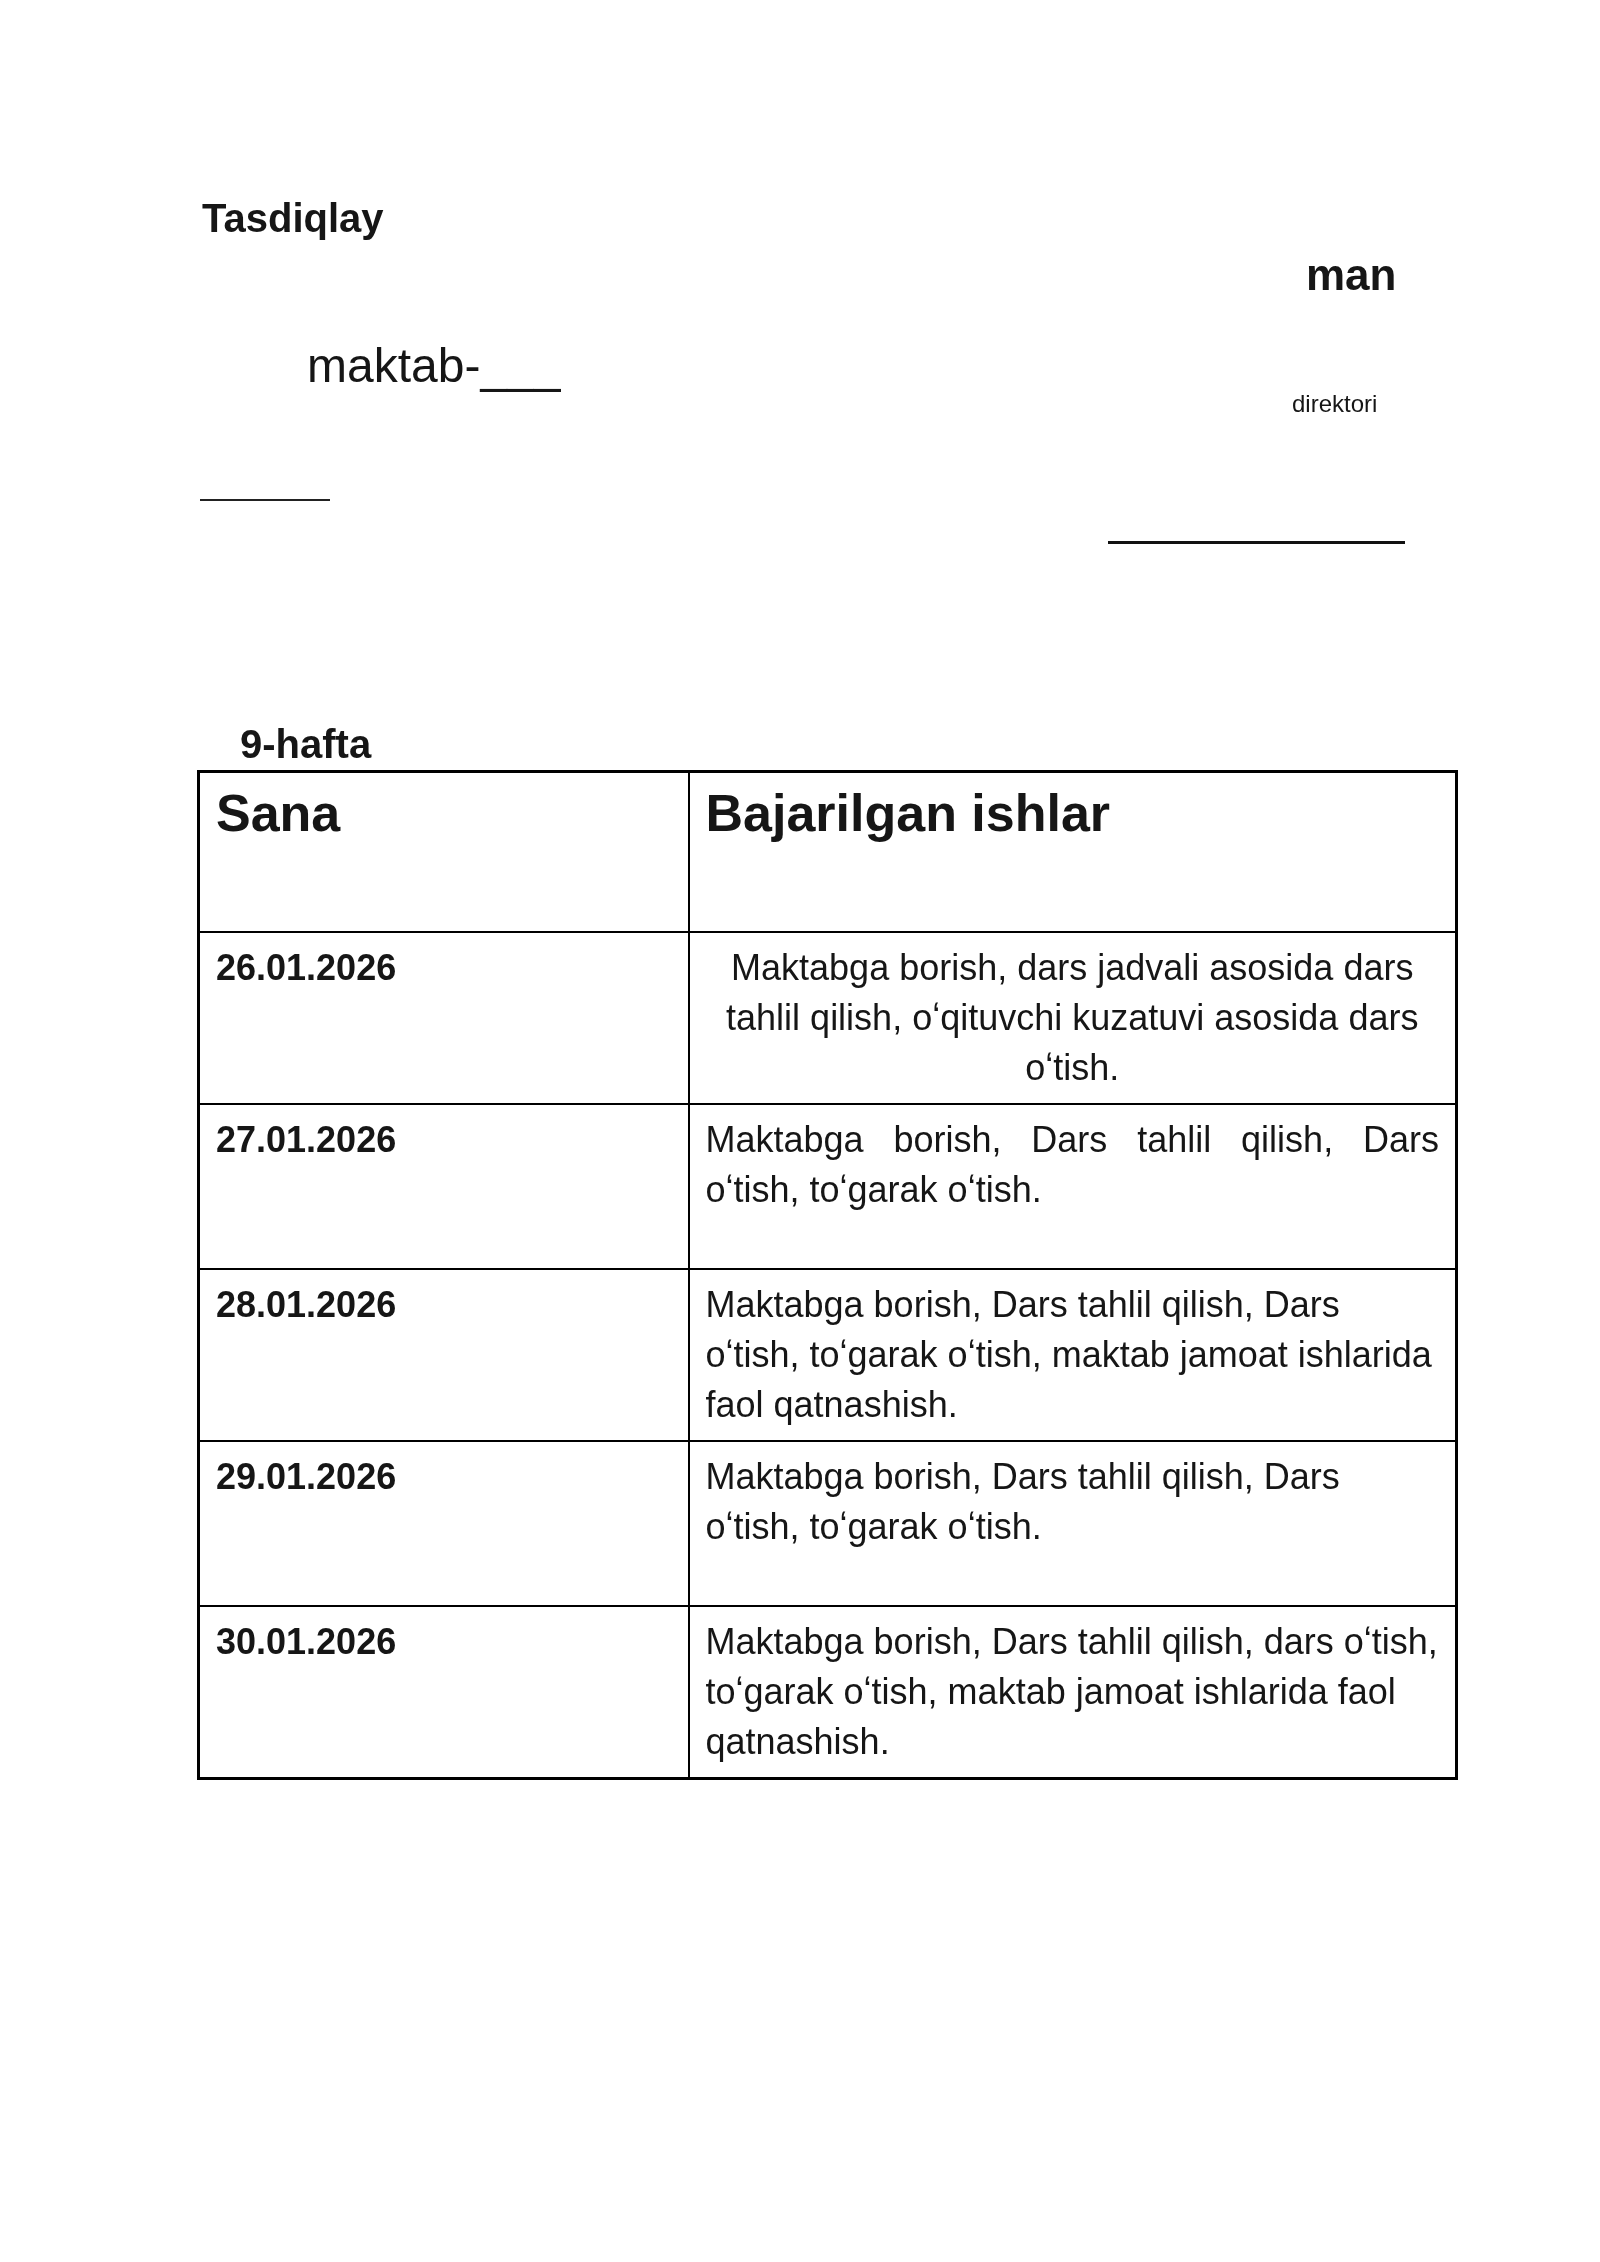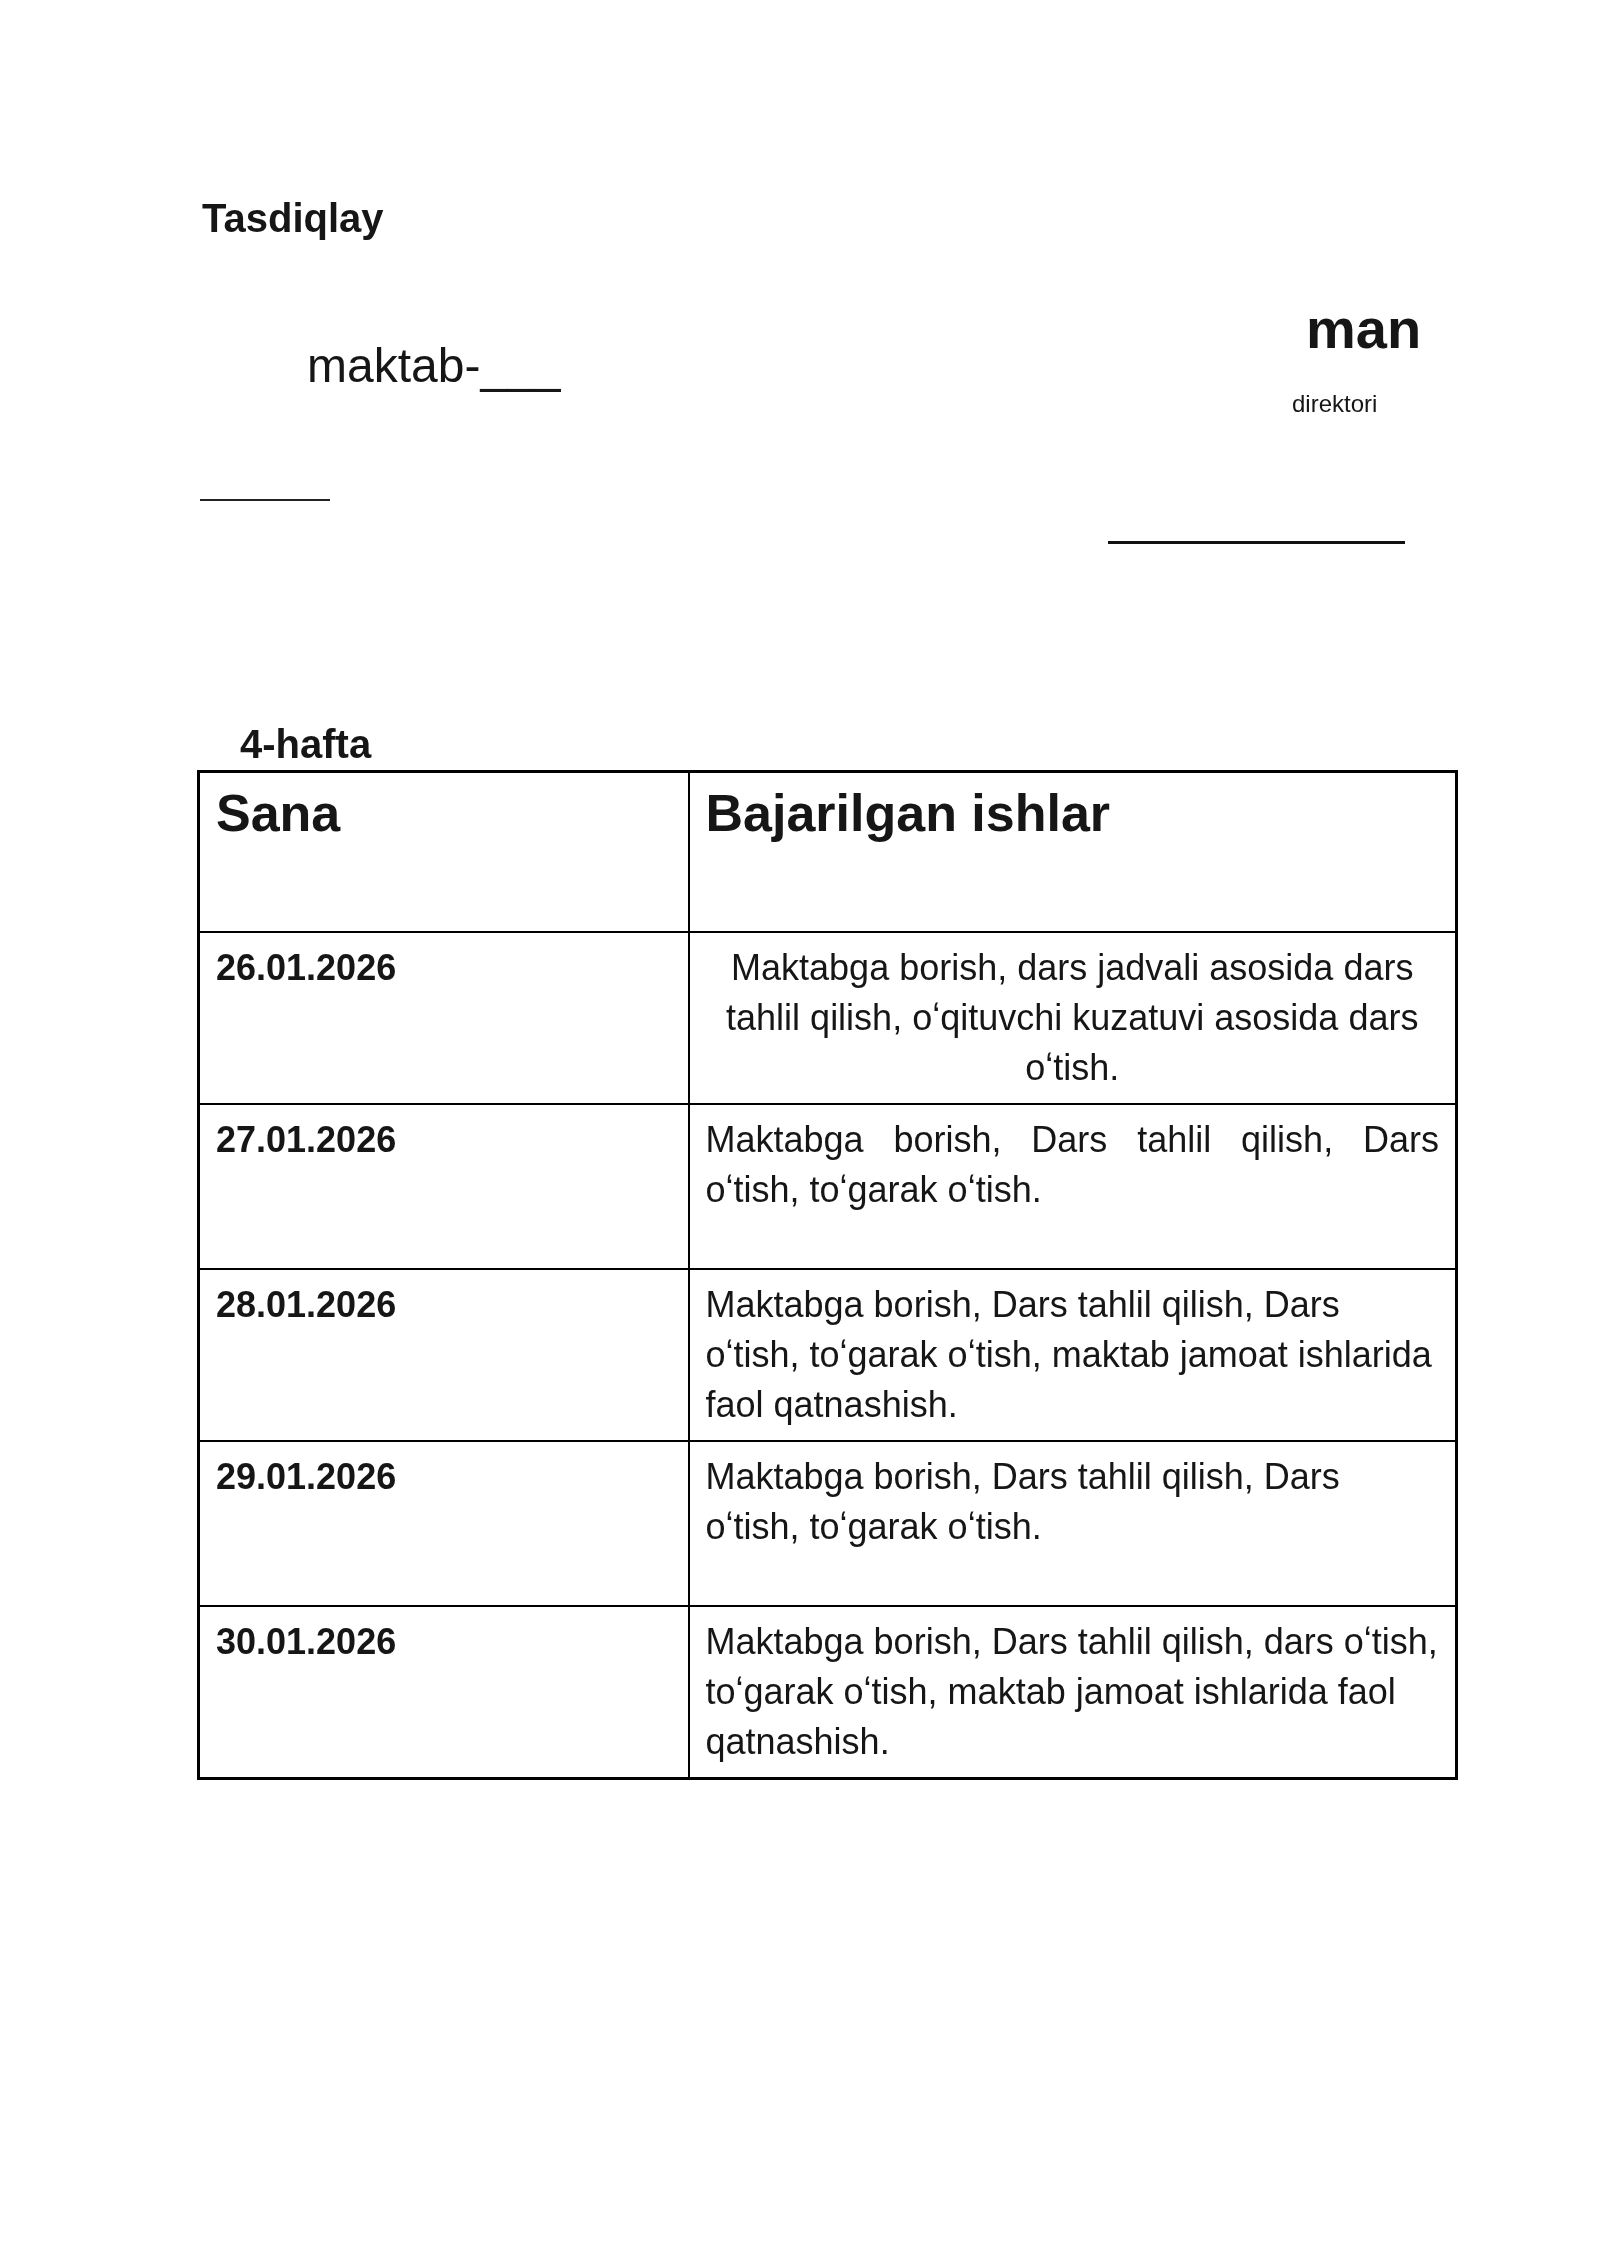--- a/index.html
+++ b/index.html
@@ -9,21 +9,21 @@
     height: 2262px;
     background: #ffffff;
     color: #161616;
     font-family: "Liberation Sans", "DejaVu Sans", sans-serif;
     overflow: hidden;
     padding-left: 19px;
   }
   .abs { position: absolute; white-space: nowrap; }
 
   .tasdiqlay { left:202px; top:196px; font-size:40px; font-weight:bold; }
-  .man       { left:1306px; top:250px; font-size:56px; font-weight:bold;margin-top:46px; }
+  .man       { left:1306px; top:250px; font-size:44px; font-weight:bold; }
   .maktab    { left:307px; top:338px; font-size:48px; }
   .direktori { left:1292px; top:390px; font-size:24px; }
 
   .line { position:absolute; height:0; }
   .line-left  { left:200px; top:499px; width:130px; border-top:2px solid #222; }
   .line-right { left:1108px; top:541px; width:297px; border-top:3px solid #111; }
 
   .ning-para {
     position:absolute; left:100px; top:583px; width:1320px;
     font-size:40px; line-height:57px; white-space:normal;
@@ -65,21 +65,21 @@
 
   <div class="abs tasdiqlay">Tasdiqlay</div>
   <div class="abs man">man</div>
   <div class="abs maktab">maktab-___</div>
   <div class="abs direktori">direktori</div>
 
   <div class="line line-left"></div>
   <div class="line line-right"></div>
 
 
-  <div class="abs hafta">4-hafta</div>
+  <div class="abs hafta">9-hafta</div>
 
   <table class="plan">
     <colgroup>
         <col class="c1">
         <col class="c2">
       </colgroup>
     <thead>
       <tr>
         <th>Sana</th>
         <th>Bajarilgan ishlar</th>

